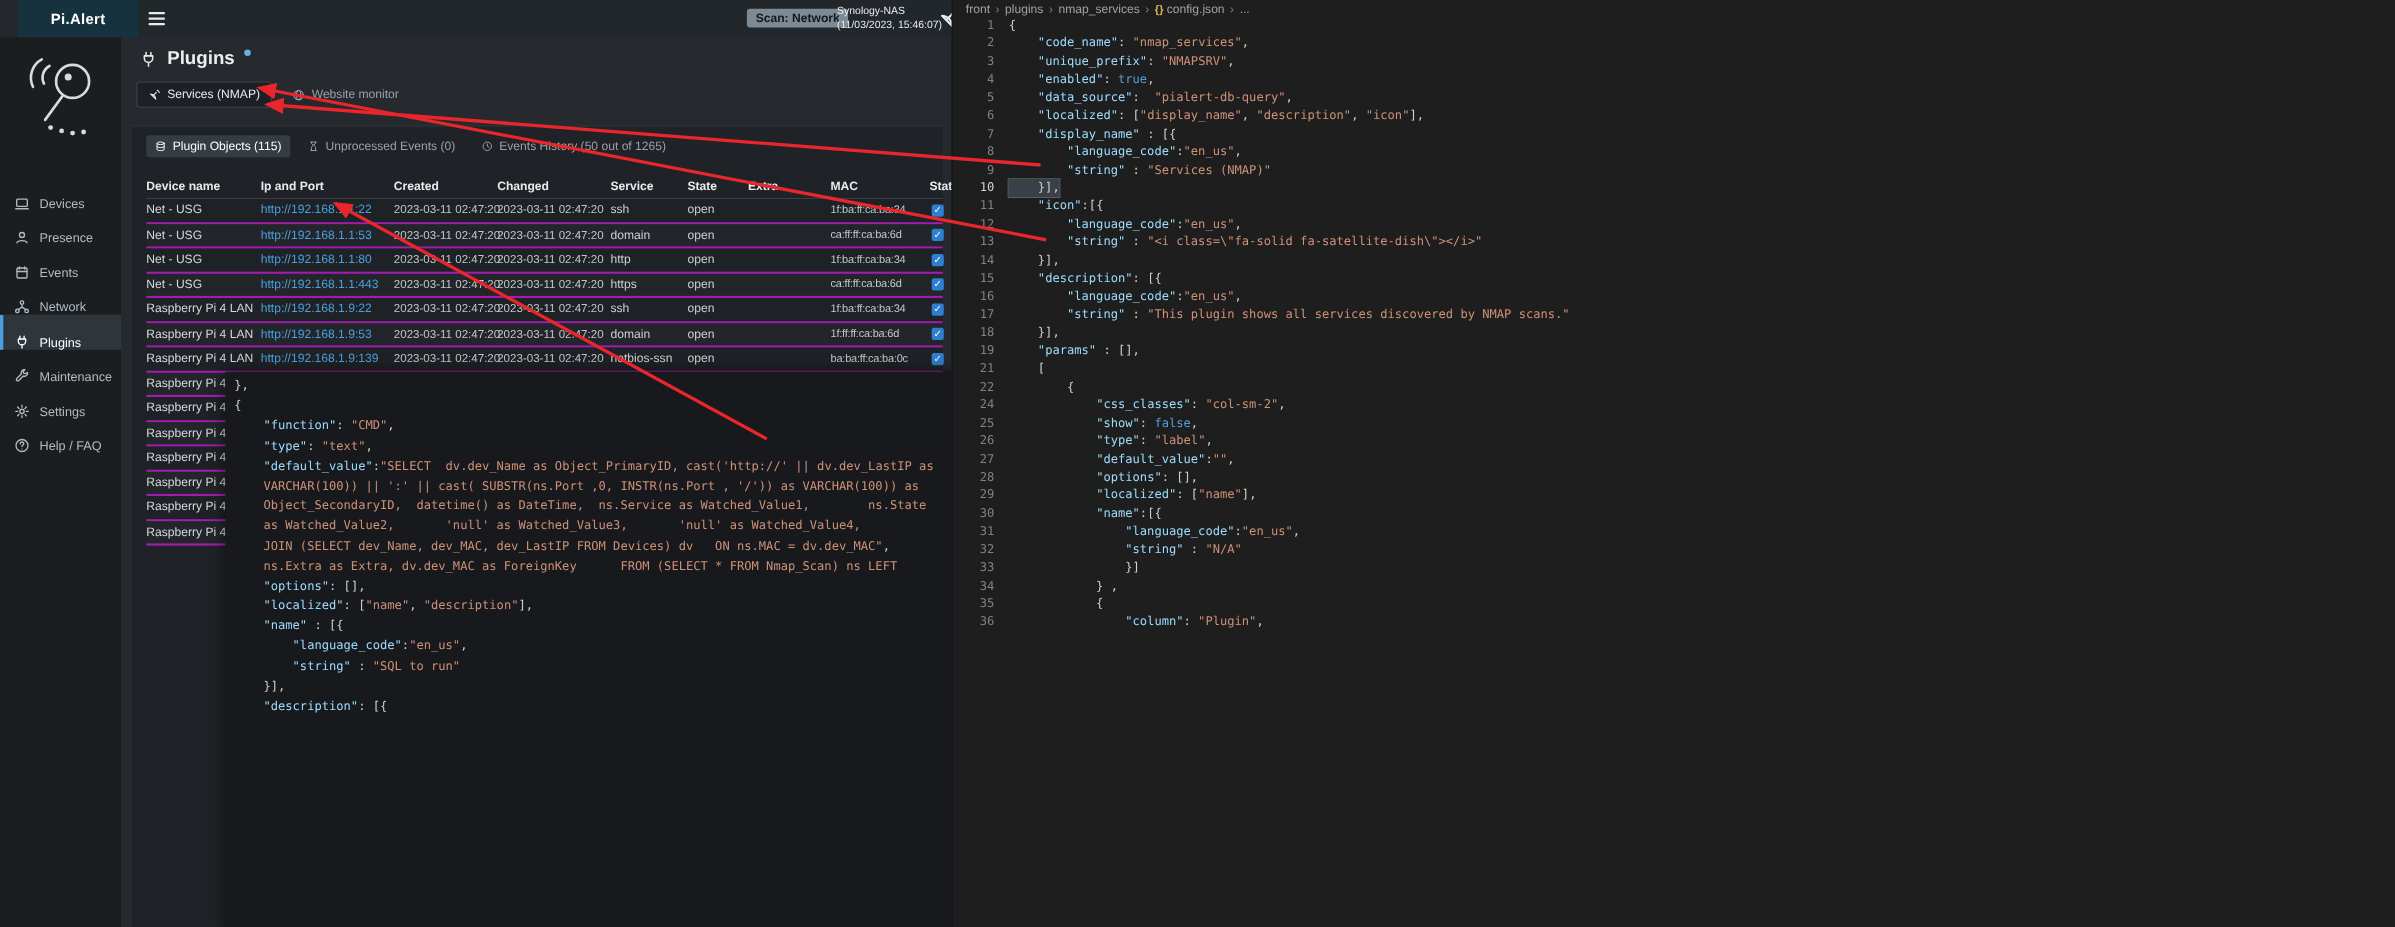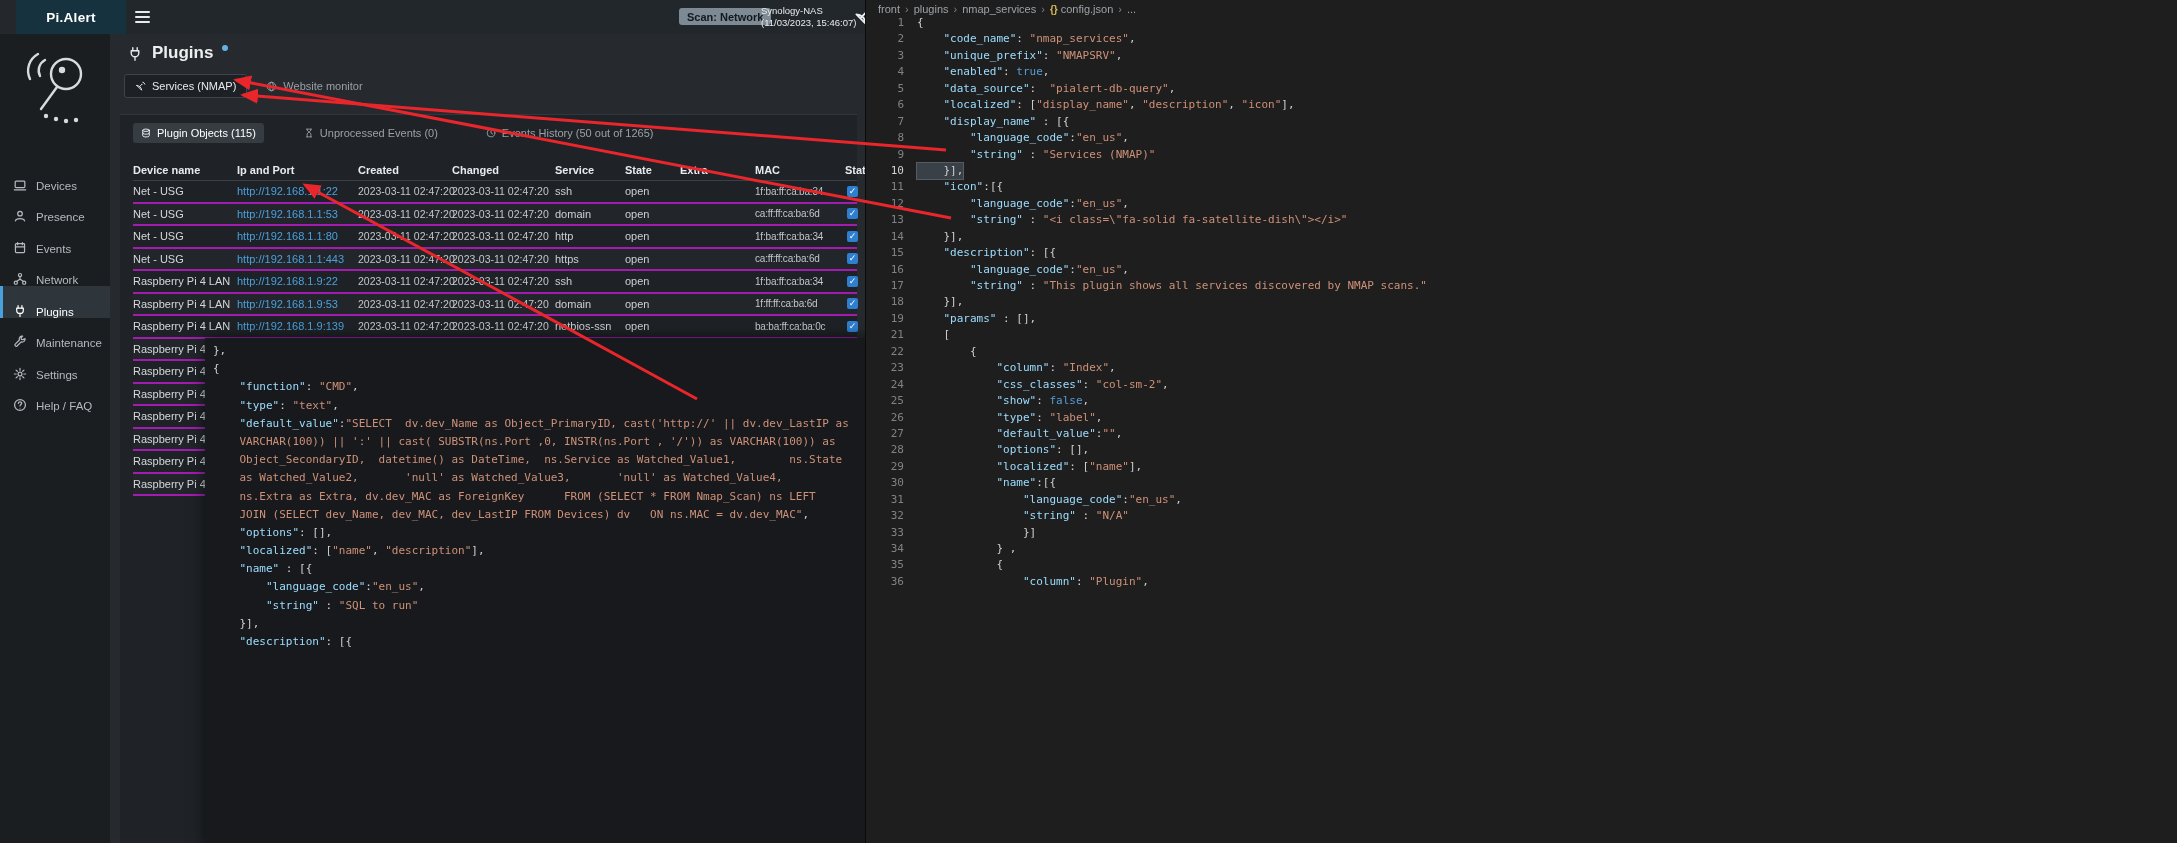--- a/index.html
+++ b/index.html
@@ -29,21 +29,21 @@
   .page-title{position:absolute;left:17px;top:9px;display:flex;align-items:flex-start;gap:9px;color:#eceeef;font-size:17px;font-weight:600}
   .page-title .ti{margin-top:3px;display:flex;color:#e6e9eb}
   .title-dot{width:6px;height:6px;border-radius:50%;background:#62b2e4;margin-top:2px}
   .tabs{position:absolute;left:14px;top:40px;display:flex;gap:8px}
   .tab{display:flex;align-items:center;gap:6px;padding:5px 10px;font-size:11px;color:#99a1a7;cursor:pointer;
        border:1px solid transparent;border-radius:3px;white-space:nowrap}
   .tab.active{background:#1d2125;border-color:#3e444a;color:#e6e9ec}
   .tab .si{display:flex}
 
   .card{position:absolute;left:10px;top:80px;width:737px;height:729px;background:#1f2327;border-top:1px solid #31373c}
-  .subtabs{display:flex;align-items:center;gap:32px;padding:8px 0 8px 13px}
+  .subtabs{display:flex;align-items:center;gap:8px;padding:8px 0 8px 13px}
   .subtab{display:flex;align-items:center;gap:6px;font-size:11px;color:#9aa1a7;cursor:pointer;padding:4px 8px;border-radius:3px;white-space:nowrap}
   .subtab.active{background:#353c42;color:#fff}
   .subtab .si{display:flex}
 
   .tablewrap{position:absolute;left:13px;top:44px;width:724px}
   .trow{display:grid;grid-template-columns:104px 121px 94px 103px 70px 55px 75px 90px 40px;align-items:center}
   .thead{height:21px;border-bottom:1px solid #3a4046}
   .thead .c{font-size:11px;font-weight:700;color:#e8ebee;white-space:nowrap;overflow:hidden}
   .tr{height:20.5px;border-bottom:2px solid #a21caf;background:#1e2226}
   .tr:nth-child(odd){background:#22262a}
@@ -448,22 +448,22 @@
   <div class="sql-overlay" id="sql-overlay">
 
   <div class="ovl"><span class="tp">},</span></div>
       <div class="ovl"><span class="tp">{</span></div>
       <div class="ovl"><span class="tp">    </span><span class="tk">"function"</span><span class="tp">:</span><span class="tp"> </span><span class="ts">"CMD"</span><span class="tp">,</span></div>
       <div class="ovl"><span class="tp">    </span><span class="tk">"type"</span><span class="tp">:</span><span class="tp"> </span><span class="ts">"text"</span><span class="tp">,</span></div>
       <div class="ovl"><span class="tp">    </span><span class="tk">"default_value"</span><span class="tp">:</span><span class="ts">"SELECT  dv.dev_Name as Object_PrimaryID, cast('http://' || dv.dev_LastIP as</span></div>
       <div class="ovl"><span class="ts">    VARCHAR(100)) || ':' || cast( SUBSTR(ns.Port ,0, INSTR(ns.Port , '/')) as VARCHAR(100)) as</span></div>
       <div class="ovl"><span class="ts">    Object_SecondaryID,  datetime() as DateTime,  ns.Service as Watched_Value1,        ns.State</span></div>
       <div class="ovl"><span class="ts">    as Watched_Value2,       'null' as Watched_Value3,       'null' as Watched_Value4,</span></div>
+      <div class="ovl"><span class="ts">    JOIN (SELECT dev_Name, dev_MAC, dev_LastIP FROM Devices) dv   ON ns.MAC = dv.dev_MAC"</span><span class="tp">,</span></div>
       <div class="ovl"><span class="ts">    ns.Extra as Extra, dv.dev_MAC as ForeignKey      FROM (SELECT * FROM Nmap_Scan) ns LEFT</span></div>
-      <div class="ovl"><span class="ts">    JOIN (SELECT dev_Name, dev_MAC, dev_LastIP FROM Devices) dv   ON ns.MAC = dv.dev_MAC"</span><span class="tp">,</span></div>
       <div class="ovl"><span class="tp">    </span><span class="tk">"options"</span><span class="tp">:</span><span class="tp"> [],</span></div>
       <div class="ovl"><span class="tp">    </span><span class="tk">"localized"</span><span class="tp">:</span><span class="tp"> [</span><span class="ts">"name"</span><span class="tp">, </span><span class="ts">"description"</span><span class="tp">],</span></div>
       <div class="ovl"><span class="tp">    </span><span class="tk">"name"</span><span class="tp"> :</span><span class="tp"> [{</span></div>
       <div class="ovl"><span class="tp">        </span><span class="tk">"language_code"</span><span class="tp">:</span><span class="ts">"en_us"</span><span class="tp">,</span></div>
       <div class="ovl"><span class="tp">        </span><span class="tk">"string"</span><span class="tp"> :</span><span class="tp"> </span><span class="ts">"SQL to run"</span></div>
       <div class="ovl"><span class="tp">    }],</span></div>
       <div class="ovl"><span class="tp">    </span><span class="tk">"description"</span><span class="tp">:</span><span class="tp"> [{</span></div>
     </div>
 </div>
 
@@ -558,24 +558,20 @@
       </div>
       <div class="cl">
         <span class="ln">21</span>
         <span class="lc"><span class="tp">    [</span></span>
       </div>
       <div class="cl">
         <span class="ln">22</span>
         <span class="lc"><span class="tp">        {</span></span>
       </div>
       <div class="cl">
-        <span class="ln">23</span>
-        <span class="lc"><span class="tp">            </span><span class="tk">"column"</span><span class="tp">:</span><span class="tp"> </span><span class="ts">"Index"</span><span class="tp">,</span></span>
-      </div>
-      <div class="cl">
         <span class="ln">24</span>
         <span class="lc"><span class="tp">            </span><span class="tk">"css_classes"</span><span class="tp">:</span><span class="tp"> </span><span class="ts">"col-sm-2"</span><span class="tp">,</span></span>
       </div>
       <div class="cl">
         <span class="ln">25</span>
         <span class="lc"><span class="tp">            </span><span class="tk">"show"</span><span class="tp">:</span><span class="tp"> </span><span class="tb">false</span><span class="tp">,</span></span>
       </div>
       <div class="cl">
         <span class="ln">26</span>
         <span class="lc"><span class="tp">            </span><span class="tk">"type"</span><span class="tp">:</span><span class="tp"> </span><span class="ts">"label"</span><span class="tp">,</span></span>

